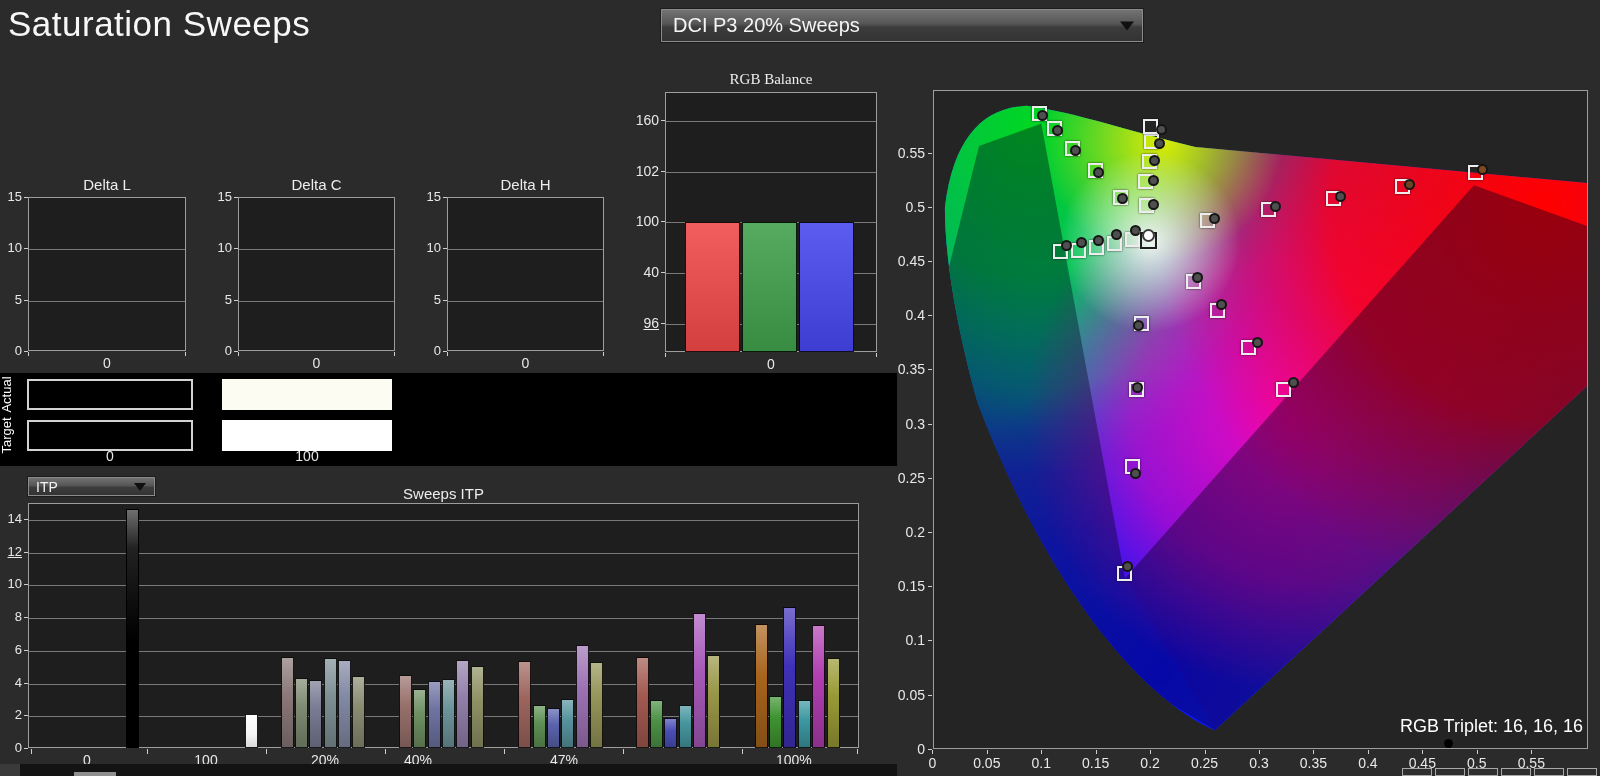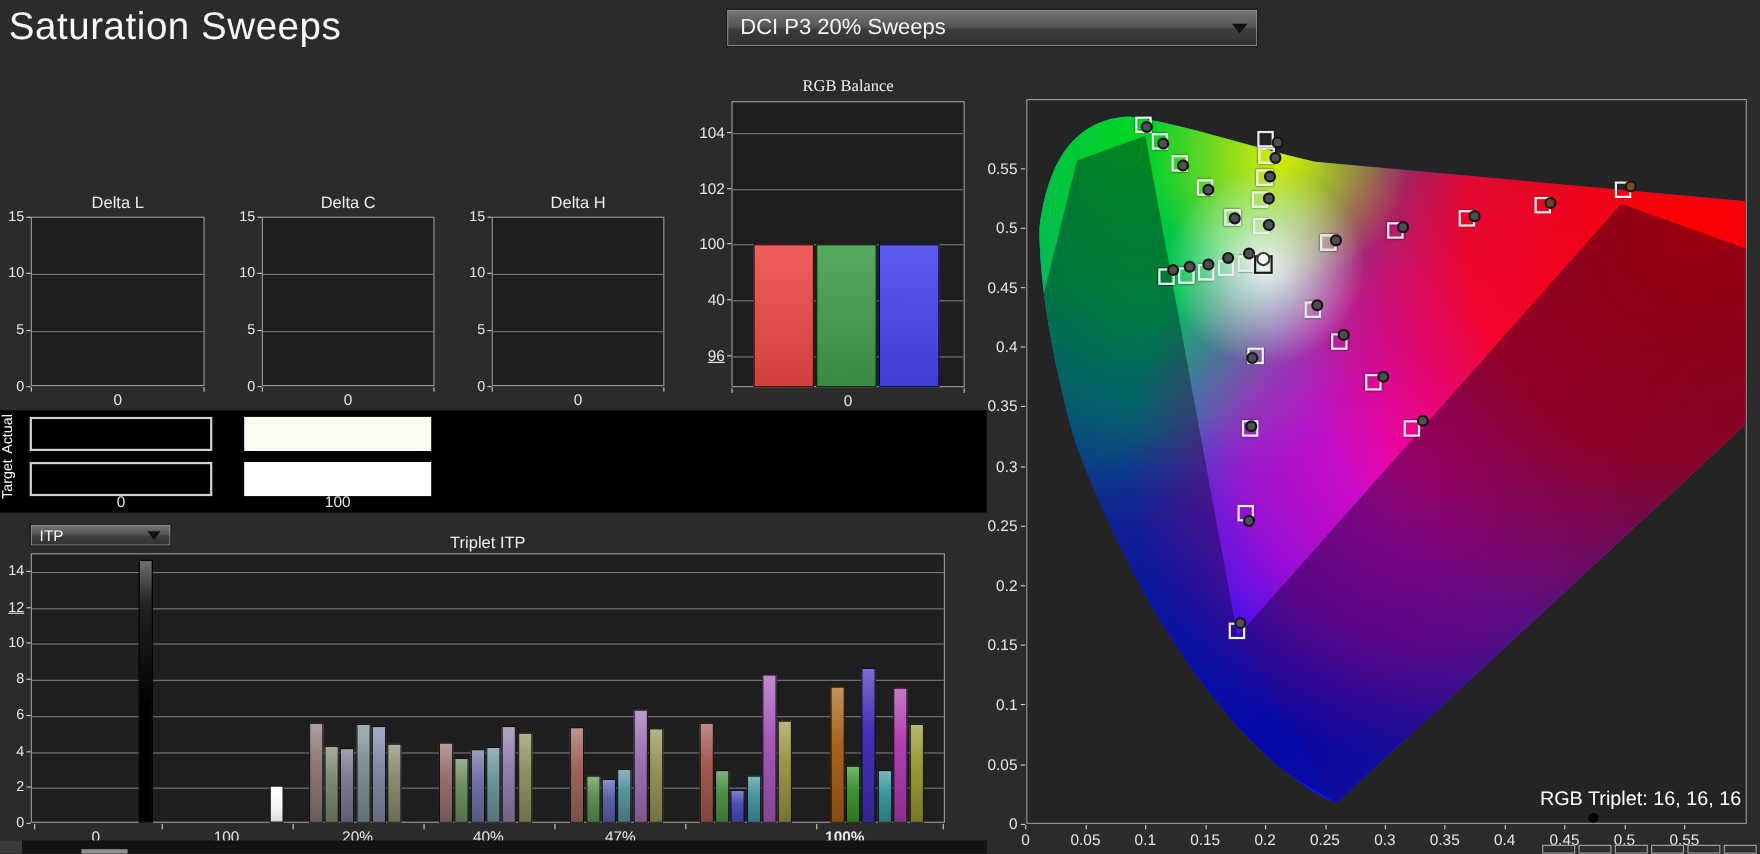--- a/index.html
+++ b/index.html
@@ -97,26 +97,26 @@
         <div class="bar" style="left: 133px; top: 129.3px; width: 55px; height: 129.7px; background-color: rgb(71, 69, 238); background-image: linear-gradient(rgba(255, 255, 255, 0.12), rgba(0, 0, 0, 0.12));"></div>
       </div>
       <div class="lbl" style="left: 623px; top: 314.7px; width: 36px; text-align: right; font-size: 14px; text-decoration: underline;">96</div>
       <div class="tick" style="left: 661px; top: 322.7px; width: 4px; height: 1px;"></div>
       <div class="lbl" style="left: 623px; top: 264px; width: 36px; text-align: right; font-size: 14px;">40</div>
       <div class="tick" style="left: 661px; top: 272px; width: 4px; height: 1px;"></div>
       <div class="lbl" style="left: 623px; top: 213.3px; width: 36px; text-align: right; font-size: 14px;">100</div>
       <div class="tick" style="left: 661px; top: 221.3px; width: 4px; height: 1px;"></div>
       <div class="lbl" style="left: 623px; top: 162.6px; width: 36px; text-align: right; font-size: 14px;">102</div>
       <div class="tick" style="left: 661px; top: 170.6px; width: 4px; height: 1px;"></div>
-      <div class="lbl" style="left: 623px; top: 111.9px; width: 36px; text-align: right; font-size: 14px;">104</div>
+      <div class="lbl" style="left: 623px; top: 111.9px; width: 36px; text-align: right; font-size: 14px;">160</div>
       <div class="tick" style="left: 661px; top: 119.9px; width: 4px; height: 1px;"></div>
       <div class="tick" style="left: 665px; top: 353px; width: 1px; height: 4px;"></div>
       <div class="tick" style="left: 876px; top: 353px; width: 1px; height: 4px;"></div>
       <div class="lbl" style="left: 665px; top: 356px; width: 212px; text-align: center; font-size: 14px;">0</div>
-      <div class="ctitle" style="left: 28px; top: 485px; width: 831px;">Triplet ITP</div>
+      <div class="ctitle" style="left: 28px; top: 485px; width: 831px;">Sweeps ITP</div>
       <div class="chartbox" style="left: 28px; top: 503px; width: 831px; height: 245px;">
         <div class="gridline" style="top: 212.3px;"></div>
         <div class="gridline" style="top: 179.5px;"></div>
         <div class="gridline" style="top: 146.8px;"></div>
         <div class="gridline" style="top: 114px;"></div>
         <div class="gridline" style="top: 81.3px;"></div>
         <div class="gridline" style="top: 48.5px;"></div>
         <div class="gridline" style="top: 15.8px;"></div>
         <div class="bar bar-black" style="left: 97px; top: 4.9px; width: 13px; height: 239.1px;"></div>
         <div class="bar bar-white" style="left: 215.5px; top: 209.6px; width: 13px; height: 34.4px;"></div>
@@ -171,24 +171,24 @@
       <div class="tick" style="left: 146.5px; top: 749px; width: 1px; height: 5px;"></div>
       <div class="tick" style="left: 265.5px; top: 749px; width: 1px; height: 5px;"></div>
       <div class="tick" style="left: 384.5px; top: 749px; width: 1px; height: 5px;"></div>
       <div class="tick" style="left: 503.5px; top: 749px; width: 1px; height: 5px;"></div>
       <div class="tick" style="left: 622.5px; top: 749px; width: 1px; height: 5px;"></div>
       <div class="tick" style="left: 741.5px; top: 749px; width: 1px; height: 5px;"></div>
       <div class="tick" style="left: 857px; top: 749px; width: 1px; height: 5px;"></div>
       <div class="lbl" style="left: 47px; top: 752px; width: 80px; text-align: center; font-size: 14px;">0</div>
       <div class="lbl" style="left: 166px; top: 752px; width: 80px; text-align: center; font-size: 14px;">100</div>
       <div class="lbl" style="left: 285px; top: 752px; width: 80px; text-align: center; font-size: 14px;">20%</div>
-      <div class="lbl" style="left: 404px; top: 752px; width: 80px; text-align: center; font-size: 14px;">40%</div>
+      <div class="lbl" style="left: 404px; top: 752px; width: 80px; text-align: left; font-size: 14px;">40%</div>
       <div class="lbl" style="left: 524px; top: 752px; width: 80px; text-align: center; font-size: 14px;">47%</div>
       <div class="lbl" style="left: 643px; top: 776px; width: 80px; text-align: right; font-size: 10px;">80%</div>
-      <div class="lbl" style="left: 728px; top: 752px; width: 80px; text-align: center; font-size: 14px; font-weight: bold;">100%</div>
+      <div class="lbl" style="left: 776px; top: 752px; width: 80px; font-size: 14px;">100%</div>
     </div>
 
   <div class="abs" style="left:0;top:373px;width:897px;height:93px;background:#000;"></div>
   <div id="strip">
       <div class="lbl" style="left: -26px; top: 387px; width: 64px; text-align: center; font-size: 13px; color: rgb(255, 255, 255); transform: rotate(-90deg);">Actual</div>
       <div class="lbl" style="left: -26px; top: 428px; width: 64px; text-align: center; font-size: 13px; color: rgb(255, 255, 255); transform: rotate(-90deg);">Target</div>
       <div style="position: absolute; left: 27px; top: 379px; width: 166px; height: 31px; box-sizing: border-box; border: 2px solid rgb(210, 210, 210); background: rgb(0, 0, 0);"></div>
       <div style="position: absolute; left: 27px; top: 420px; width: 166px; height: 31px; box-sizing: border-box; border: 2px solid rgb(210, 210, 210); background: rgb(0, 0, 0);"></div>
       <div class="lbl" style="left: 27px; top: 448px; width: 166px; text-align: center; font-size: 14px;">0</div>
       <div style="position: absolute; left: 222px; top: 379px; width: 170px; height: 31px; box-sizing: border-box; background: rgb(252, 252, 242);"></div>

